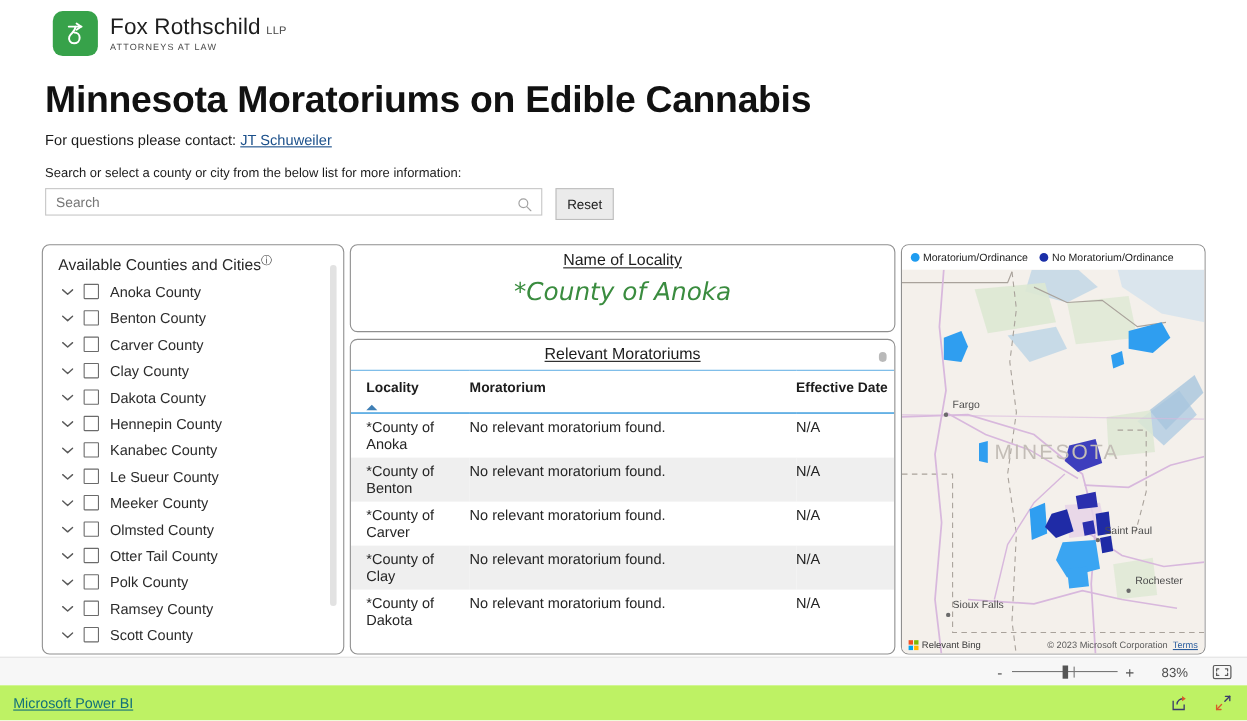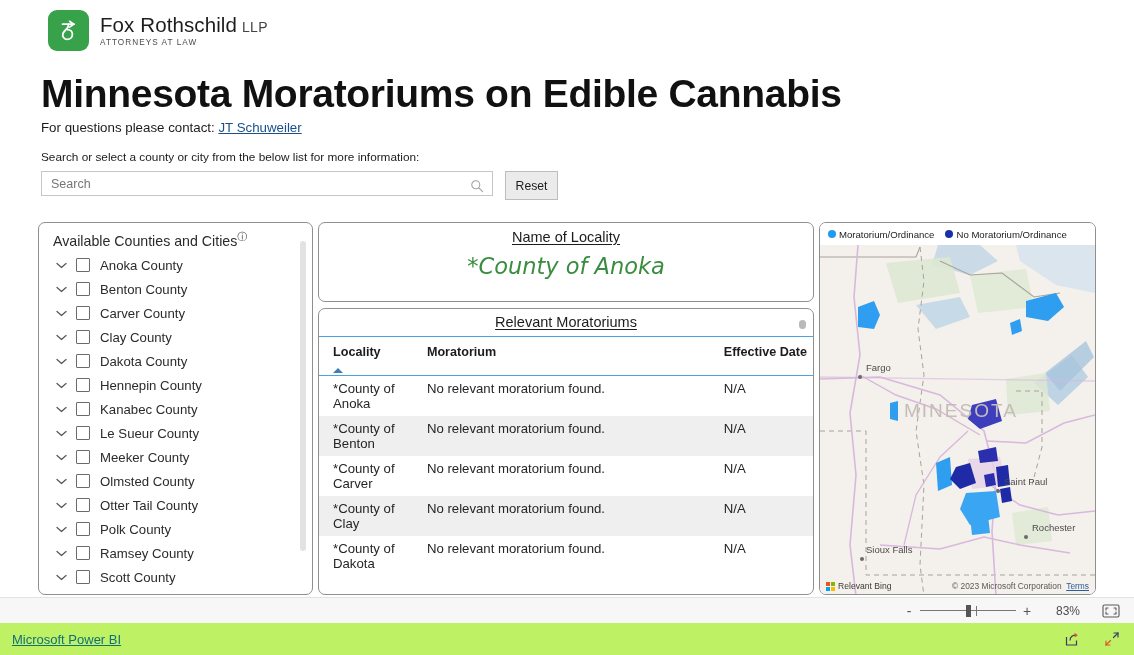--- a/index.html
+++ b/index.html
@@ -22,27 +22,27 @@
     width: 41px; height: 41px; border-radius: 9px;
     background: #37a24a;
     display: flex; align-items: center; justify-content: center;
     flex: none;
   }
   .logo-text { display: flex; flex-direction: column; justify-content: center; }
   .logo-name {
     font-size: 20.5px; color: #1d1d1d; letter-spacing: .1px; line-height: 1.05;
     display: flex; align-items: baseline; gap: 5px; white-space: nowrap;
   }
-  .logo-llp { font-size: 14px; color: #444; letter-spacing: .3px; }
+  .logo-llp { font-size: 10px; color: #444; letter-spacing: .3px; }
   .logo-tag { font-size: 8.2px; color: #4a4a4a; letter-spacing: 1.05px; margin-top: 3px; }
 
   
   .page-title {
     position: absolute; left: 41px; top: 72px;
-    font-size: 39px; font-weight: bold; color: #111; letter-spacing: -.3px;
+    font-size: 34px; font-weight: bold; color: #111; letter-spacing: -.3px;
     white-space: nowrap;
   }
   .contact-line {
     position: absolute; left: 41px; top: 120px;
     font-size: 13.3px; color: #1b1b1b; white-space: nowrap;
   }
   .contact-line a { color: #1a4f8a; text-decoration: underline; }
   .search-help {
     position: absolute; left: 41px; top: 150px;
     font-size: 11.8px; color: #1b1b1b; white-space: nowrap;

